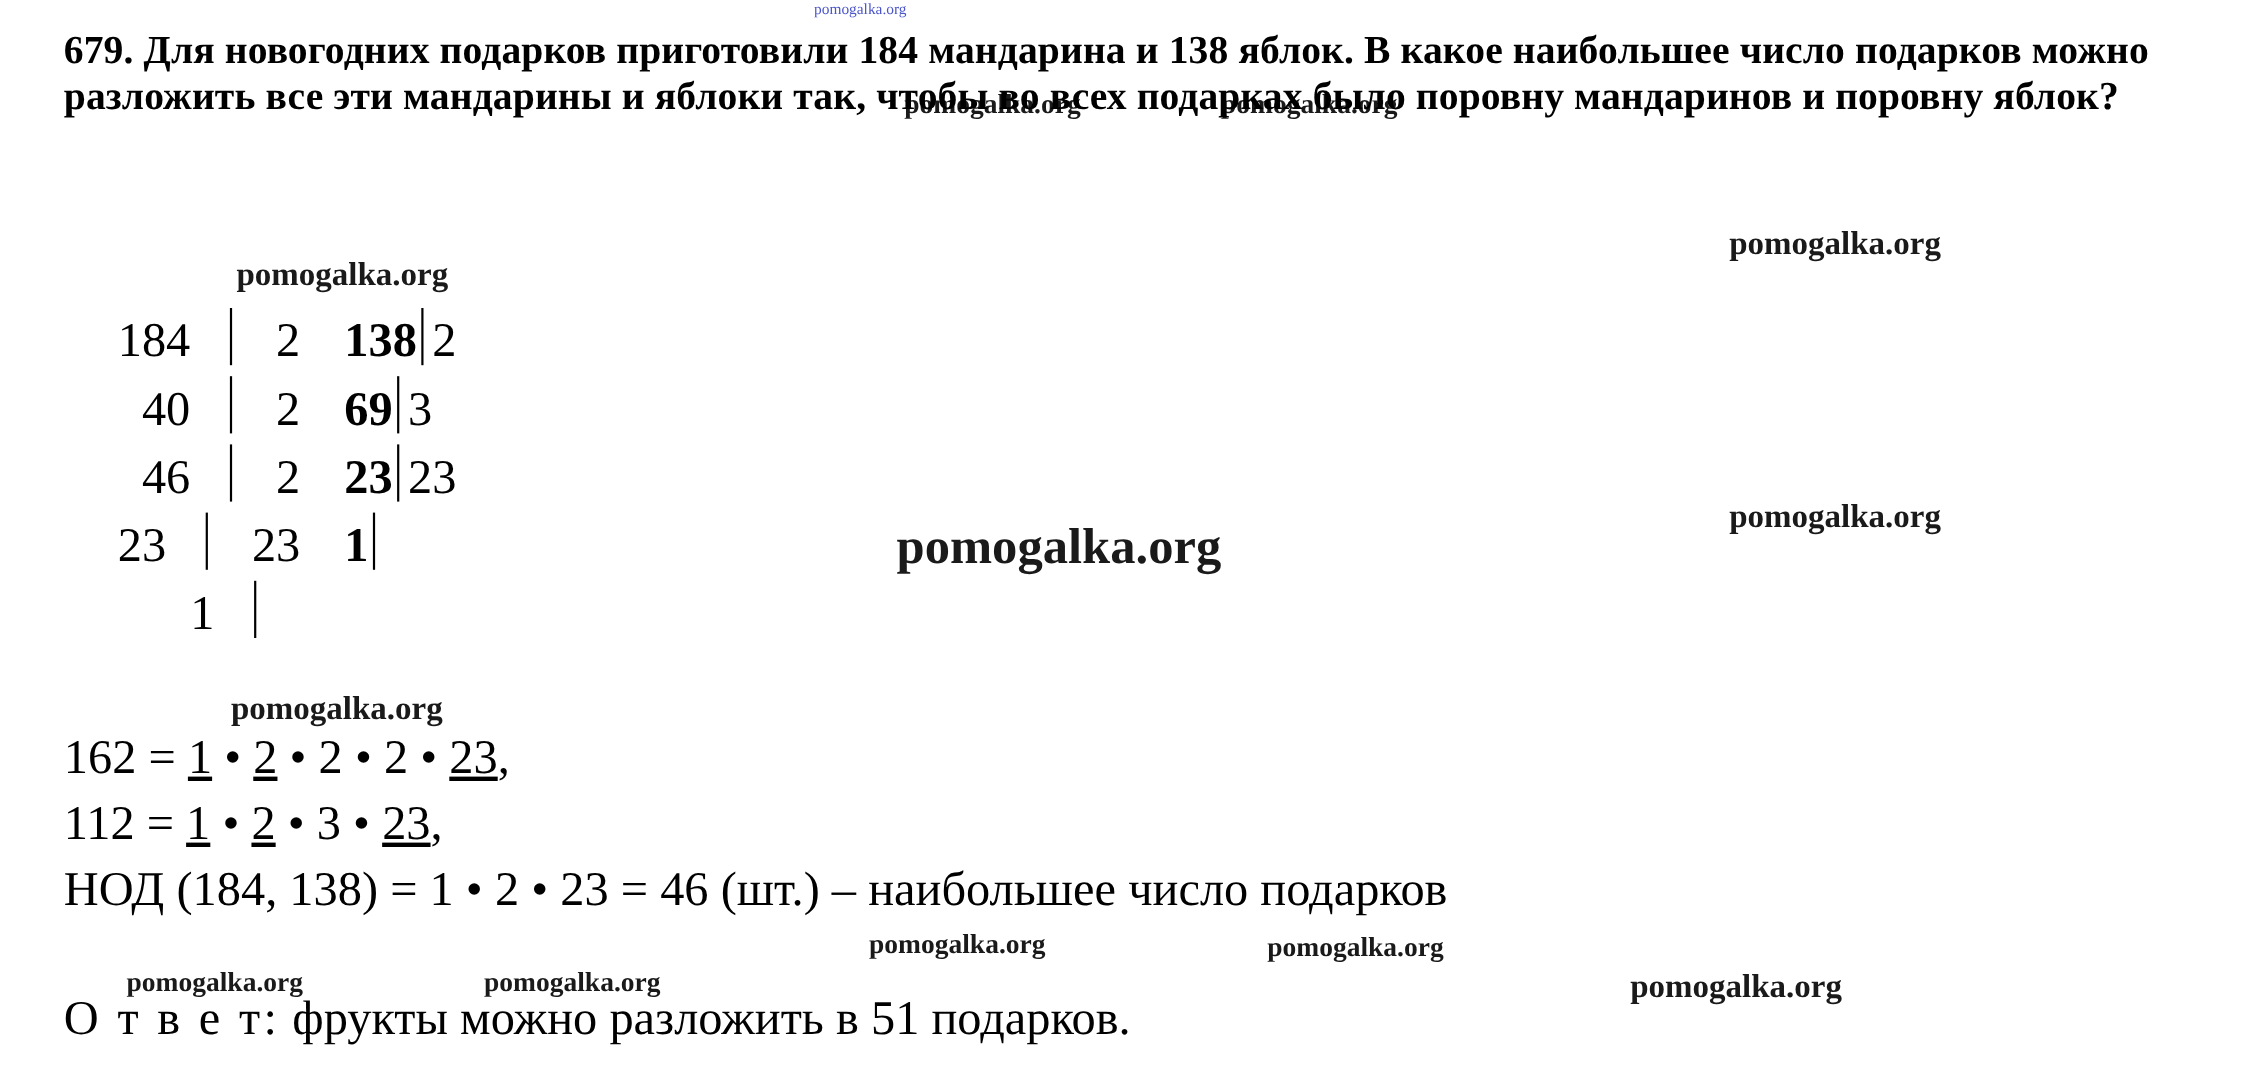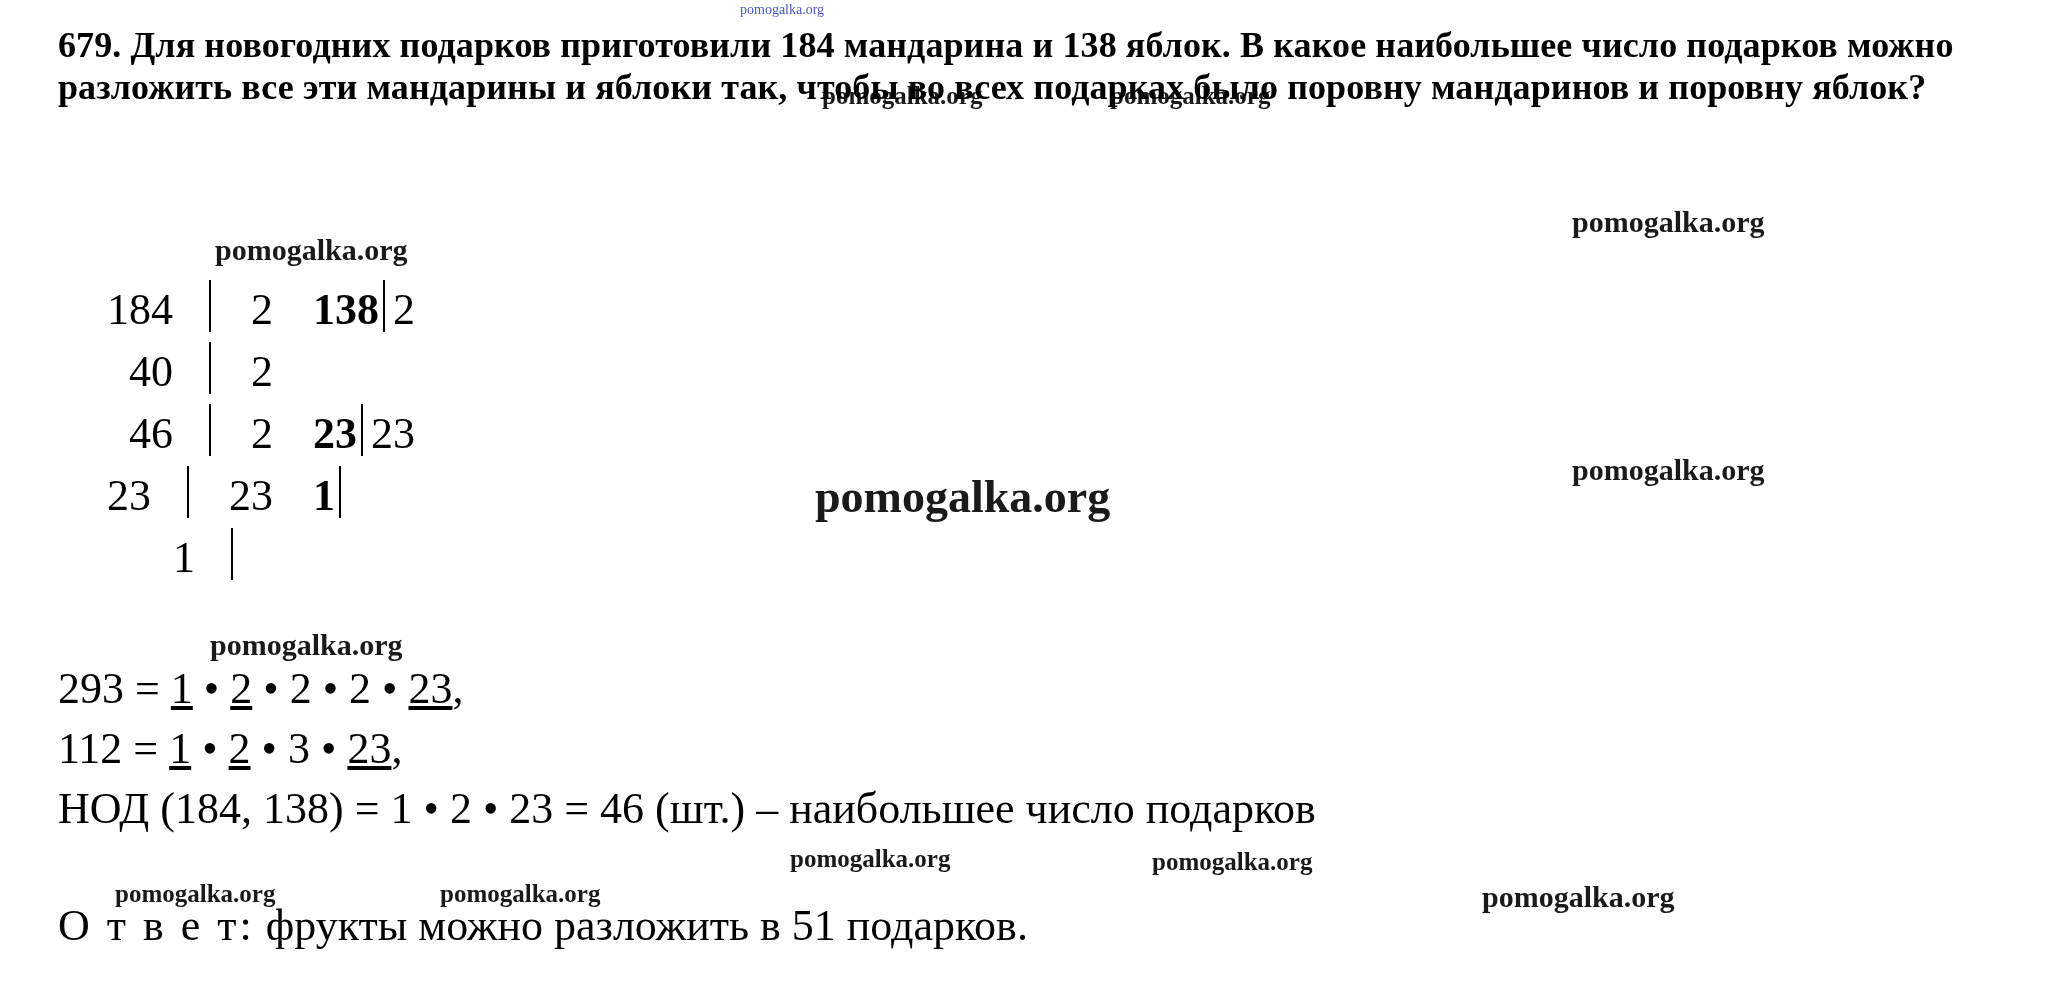--- a/index.html
+++ b/index.html
@@ -144,20 +144,25 @@
       <span class="div">2</span>
     </div>
   </div>
 
   <div class="frow">
     <div class="colA">
       <span class="num">40</span>
       <span class="bar"></span>
       <span class="div">2</span>
     </div>
+    <div class="colB">
+      <span class="num">69</span>
+      <span class="bar"></span>
+      <span class="div">3</span>
+    </div>
   </div>
 
   <div class="frow">
     <div class="colA">
       <span class="num">46</span>
       <span class="bar"></span>
       <span class="div">2</span>
     </div>
     <div class="colB">
       <span class="num">23</span>
@@ -186,21 +191,21 @@
       <span class="div"></span>
     </div>
     <div class="colB"></div>
   </div>
 
 </div>
 
 <div class="equations">
 
   <div class="eqline">
-    <span>293 = </span><span class="u">1</span>
+    <span>162 = </span><span class="u">1</span>
     <span>•</span>
     <span class="u">2</span>
     <span>•</span>
     <span>2</span>
     <span>•</span>
     <span>2</span>
     <span>•</span>
     <span class="u">23</span><span>,</span>
   </div>
 

